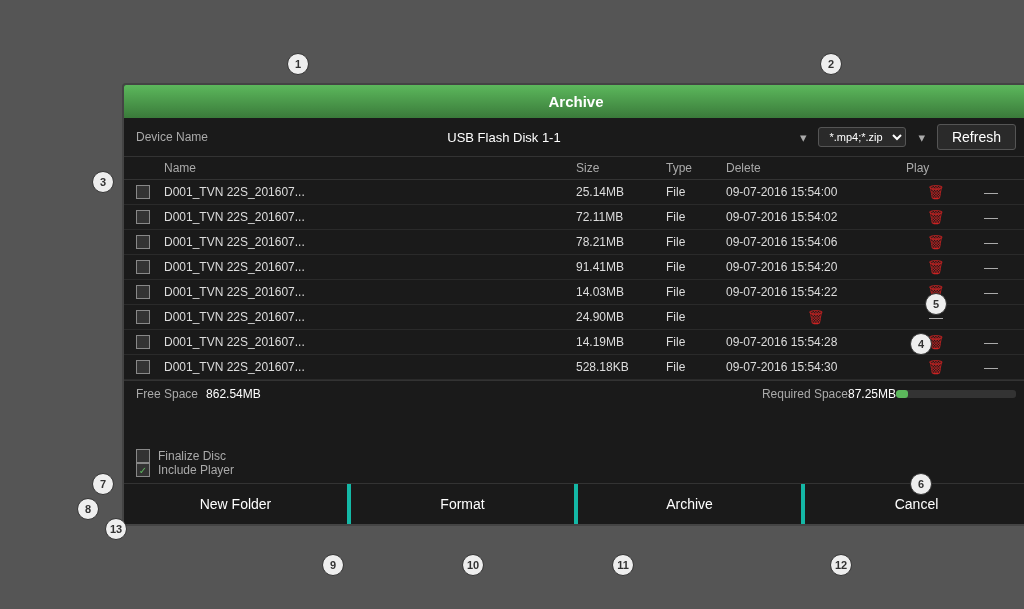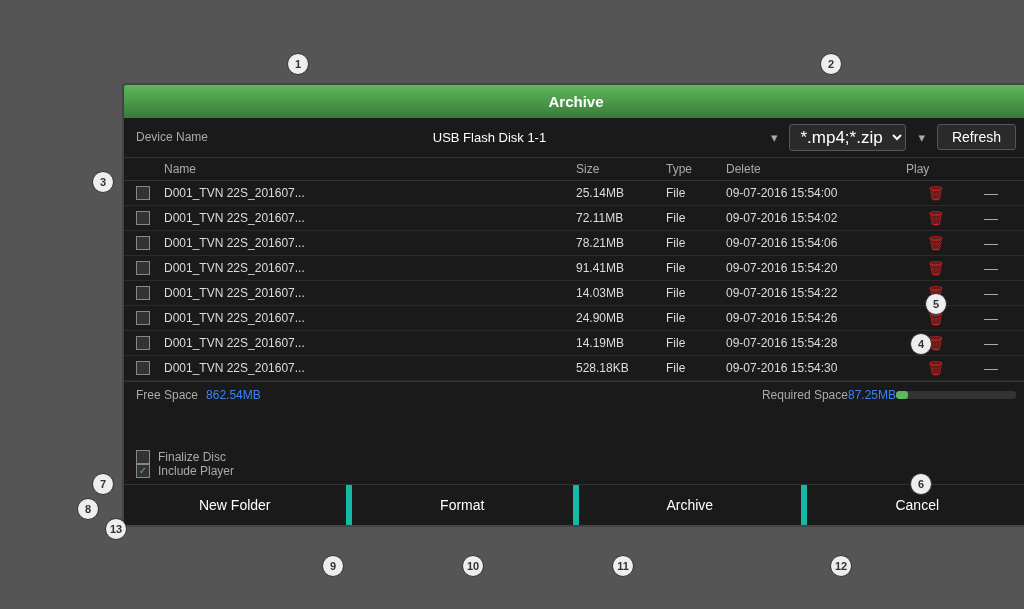--- a/index.html
+++ b/index.html
@@ -49,21 +49,21 @@
       font-size: 13px;
       flex: 1;
       text-align: center;
     }
     .dropdown-select {
       background: #2a2a2a;
       color: #fff;
       border: 1px solid #555;
       border-radius: 3px;
       padding: 2px 6px;
-      font-size: 17px;
+      font-size: 11px;
       cursor: pointer;
     }
     .refresh-btn {
       background: #2a2a2a;
       color: #fff;
       border: 1px solid #555;
       border-radius: 3px;
       padding: 4px 14px;
       cursor: pointer;
       font-size: 14px;
@@ -117,21 +117,21 @@
       padding: 6px 12px;
       color: #aaa;
       font-size: 12px;
       border-top: 1px solid #333;
       justify-content: space-between;
       align-items: center;
       background: #1a1a1a;
     }
     .free-space { display: flex; align-items: center; gap: 8px; }
     .required-space { display: flex; align-items: center; }
-    .space-value { color: #3b82f6; }
+    .space-value { color: #ffffff; }
     .progress-bar-outer {
       width: 120px;
       height: 8px;
       background: #333;
       border-radius: 3px;
       overflow: hidden;
     }
     .progress-bar-inner {
       height: 100%;
       background: #5cb85c;
@@ -170,21 +170,21 @@
       gap: 0;
       border-top: 1px solid #333;
       background: #1a1a1a;
     }
     .action-btn {
       flex: 1;
       padding: 12px 8px;
       background: #1a1a1a;
       color: #fff;
       border: none;
-      border-right: 6px solid #14b8a6;
+      border-right: 4px solid #14b8a6;
       cursor: pointer;
       font-size: 14px;
       text-align: center;
     }
     .action-btn:last-child { border-right: none; }
 
     
     .callout {
       position: absolute;
       width: 22px;
@@ -313,21 +313,20 @@
       <span>File</span>
       <span>09-07-2016 15:54:22</span>
       <div class="delete-icon">🗑</div>
       <div class="play-icon">—</div>
     </div>
         <div class="table-row">
       <div class="checkbox"></div>
       <span>D001_TVN 22S_201607...</span>
       <span>24.90MB</span>
       <span>File</span>
-      <span>09-07-2016 15:54:26</span>
       <div class="delete-icon">🗑</div>
       <div class="play-icon">—</div>
     </div>
         <div class="table-row">
       <div class="checkbox"></div>
       <span>D001_TVN 22S_201607...</span>
       <span>14.19MB</span>
       <span>File</span>
       <span>09-07-2016 15:54:28</span>
       <div class="delete-icon">🗑</div>

